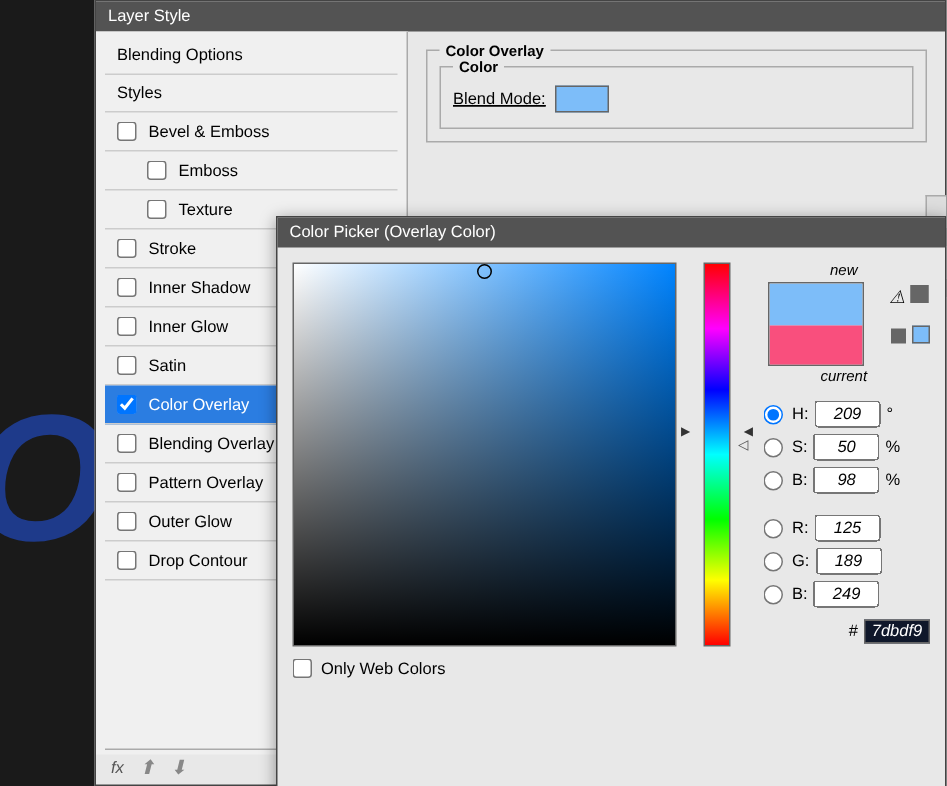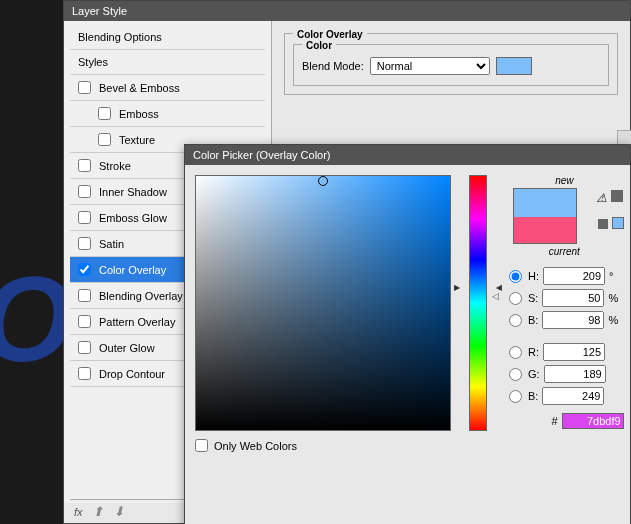--- a/index.html
+++ b/index.html
@@ -11,21 +11,21 @@
 .ls-sidebar { width: 208px; border-right: 1px solid #aaa; background: #f0f0f0; padding: 4px 6px; }
 .ls-item { padding: 6px 8px; border-bottom: 1px solid #ccc; display: flex; align-items: center; cursor: pointer; }
 .ls-item.sub { padding-left: 28px; }
 .ls-item.selected { background: #2b7de1; color: #fff; }
 .ls-item input[type=checkbox] { margin-right: 8px; }
 .ls-bottom { position: absolute; bottom: 0; left: 6px; width: 196px; border-top: 1px solid #aaa; padding: 4px; display: flex; gap: 10px; align-items: center; font-style: italic; color: #555;}
 .ls-bottom .arr { color: #888; font-size: 13px; }
 .ls-right { flex: 1; padding: 8px; position: relative; }
 .fieldset { border: 1px solid #aaa; padding: 6px 8px 8px 8px; margin: 4px; }
 .fieldset .legend { font-size: 10px; font-weight: bold; position: relative; top: -12px; background: #e8e8e8; padding: 0 4px; display: inline-block; }
-.fieldset-inner { margin-top: -8px; }
+.fieldset-inner { margin-top: -8px; text-decoration: underline; }
 .row { display: flex; align-items: center; gap: 6px; margin: 2px 0; }
 .label { font-size: 11px; }
 select { font-size: 11px; padding: 1px 2px; width: 120px; }
 .swatch { width: 36px; height: 18px; border: 1px solid #666; }
 .color-picker-window { position: absolute; left: 184px; top: 108px; width: 447px; height: 390px; background: #e8e8e8; border: 1px solid #444; box-shadow: 0 2px 10px rgba(0,0,0,.4); margin-top: 36px; }
 .cp-body { padding: 10px; display: flex; gap: 12px; }
 .sv-area { width: 256px; height: 256px; position: relative; background: linear-gradient(to bottom, rgba(0,0,0,0) 0%, #000 100%), linear-gradient(to right, #fff 0%, hsl(209,100%,50%) 100%); border: 1px solid #666; }
 .sv-marker { position: absolute; width: 10px; height: 10px; border: 1px solid #000; border-radius: 50%; transform: translate(-5px,-5px); }
 .hue-bar { width: 18px; height: 256px; background: linear-gradient(to bottom, #f00 0%, #f0f 17%, #00f 33%, #0ff 50%, #0f0 67%, #ff0 83%, #f00 100%); border: 1px solid #666; position: relative;}
 .hue-marker { position: absolute; left: -6px; right: -6px; height: 0; }
@@ -34,26 +34,26 @@
 .cp-right { flex: 1; }
 .newcur-wrap { text-align: center; font-style: italic; }
 .newcur-label { font-size: 10px; }
 .newcur-box { width: 64px; height: 56px; border: 1px solid #666; margin: 2px auto; overflow: hidden; }
 .newcur-box .half { height: 28px; }
 .warn { margin-left: 4px; font-size: 12px;}
 .cube { width: 10px; height: 10px; background: #666; display: inline-block; margin-left: 6px;}
 .tiny-sw { width: 12px; height: 12px; border: 1px solid #666; display: inline-block;}
 .fields { margin-top: 10px; }
 .fields .row { justify-content: flex-start; gap: 4px; margin: 4px 0;}
-.fields input[type=text] { width: 62px; font-size: 11px; padding: 1px 2px; text-align: right; }
+.fields input[type=text] { width: 44px; font-size: 11px; padding: 1px 2px; text-align: center; font-style: italic; }
 .fields .unit { width: 14px; display: inline-block;}
 input[type=radio] { margin: 0 2px 0 4px;}
 .only-web { margin-top: 8px; display: flex; align-items: flex-end; gap: 6px;}
 .hex-row { margin-top: 8px; display: flex; align-items: center; gap: 4px; justify-content: flex-end;}
-.hex-row input { width: 58px; background: #d946ef; color: #fff; border: 1px solid #666; padding: 1px 3px;}
+.hex-row input { width: 58px; background: #0f172a; color: #fff; border: 1px solid #666; padding: 1px 3px;}
 .trash { position: absolute; bottom: 4px; left: 226px; color: #666; font-size: 14px;}
 .side-btns { position: absolute; right: 0; top: 130px; width: 14px; display: flex; flex-direction: column; gap: 12px;}
 .side-btn { width: 14px; height: 22px; background: #ddd; border: 1px solid #aaa; border-right: none;}
 </style>
 </head>
 <body>
 
 <div class="bg-text">OV</div>
 
 <div class="layer-style-window">
@@ -83,21 +83,21 @@
         <div class="ls-item">
           <input type="checkbox" style="">
           <span>Stroke</span>
         </div>
         <div class="ls-item">
           <input type="checkbox" style="">
           <span>Inner Shadow</span>
         </div>
         <div class="ls-item">
           <input type="checkbox" style="">
-          <span>Emboss Glow</span>
+          <span>Inner Glow</span>
         </div>
         <div class="ls-item">
           <input type="checkbox" style="">
           <span>Satin</span>
         </div>
         <div class="ls-item selected">
           <input type="checkbox" checked="" style="">
           <span>Color Overlay</span>
         </div>
         <div class="ls-item">
@@ -119,23 +119,20 @@
       </div>
     <div class="ls-right">
       <div class="fieldset">
         <span class="legend">Color Overlay</span>
         <div class="fieldset-inner">
           <div class="fieldset" style="border:1px solid #aaa; margin:0;">
             <span class="legend">Color</span>
             <div class="fieldset-inner">
               <div class="row">
                 <span class="label">Blend Mode:</span>
-                <select>
-                  <option>Normal</option>
-                </select>
                 <div class="swatch" style="background:#7dbdf9"></div>
               </div>
             </div>
           </div>
         </div>
       </div>
     </div>
   </div>
   <div class="ls-bottom">
     <span>fx</span>

